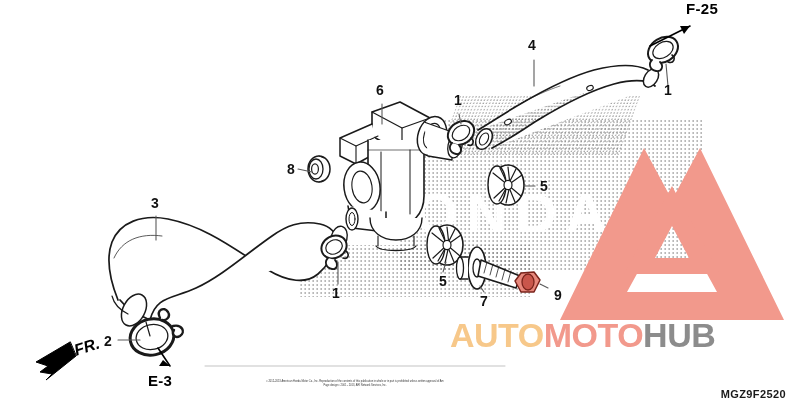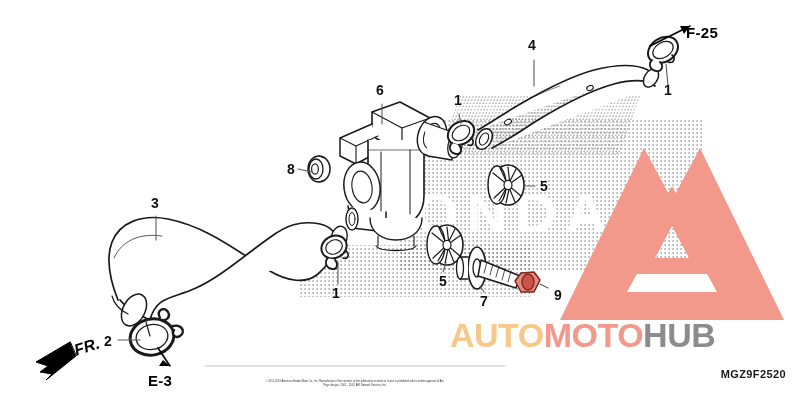--- a/index.html
+++ b/index.html
@@ -9,21 +9,21 @@
   svg.layer{position:absolute;left:0;top:0;width:800px;height:400px;}
   .callout{position:absolute;font-family:"Liberation Sans",sans-serif;
            font-size:14px;font-weight:700;color:#111;line-height:1;
            white-space:nowrap;}
   .reflabel{position:absolute;font-family:"Liberation Sans",sans-serif;
             font-size:15px;font-weight:700;color:#000;letter-spacing:.3px;
             white-space:nowrap;}
   .frlabel{position:absolute;font-family:"Liberation Sans",sans-serif;
            font-size:16px;font-weight:700;font-style:italic;color:#000;
            transform:rotate(-18deg);white-space:nowrap;}
-  #partno{position:absolute;right:14px;bottom:20px;font-size:11px;
+  #partno{position:absolute;right:14px;bottom:0;font-size:11px;
           font-weight:700;letter-spacing:.4px;color:#1a1a1a;}
   #copy{position:absolute;left:205px;bottom:12px;width:300px;
         text-align:center;font-size:2.6px;line-height:1.55;color:#333;}
   #wm{position:absolute;left:12px;top:0;width:800px;height:340px;
       pointer-events:none;}
   #wmtext{position:absolute;left:438px;top:318px;font-size:34px;
           font-weight:700;letter-spacing:-0.5px;line-height:1;
           font-family:"Liberation Sans",sans-serif;}
 </style>
 </head>
@@ -276,21 +276,21 @@
     <div class="callout" style="left:287px;top:162px">8</div>
     <div class="callout" style="left:540px;top:179px">5</div>
     <div class="callout" style="left:151px;top:196px">3</div>
     <div class="callout" style="left:439px;top:274px">5</div>
     <div class="callout" style="left:480px;top:294px">7</div>
     <div class="callout" style="left:554px;top:288px">9</div>
     <div class="callout" style="left:332px;top:286px">1</div>
     <div class="callout" style="left:104px;top:334px">2</div>
   </div>
 
-  <div class="reflabel" style="left:686px;top:24px">F-25</div>
+  <div class="reflabel" style="left:686px;top:0">F-25</div>
   <div class="reflabel" style="left:148px;top:372px">E-3</div>
   <div class="frlabel" style="left:74px;top:338px">FR.</div>
 
   <div id="copy">
     <div>c 2012-2013 American Honda Motor Co., Inc. Reproduction of the contents of this publication in whole or in part is prohibited unless written approval of Am</div>
     <div>Page design c 2001 - 2013, ARI Network Services, Inc.</div>
   </div>
 
   <div id="partno">MGZ9F2520</div>
 </div>

